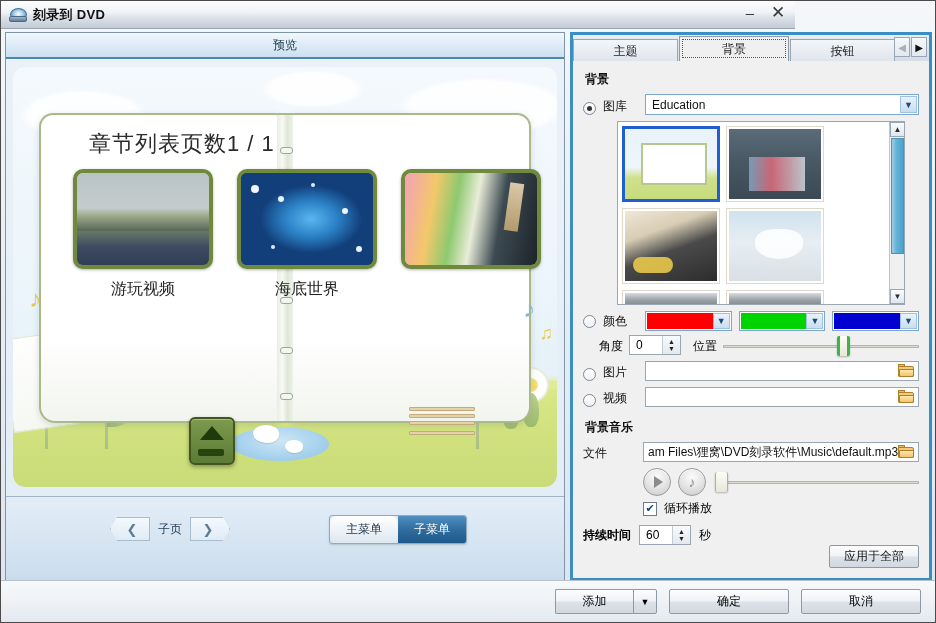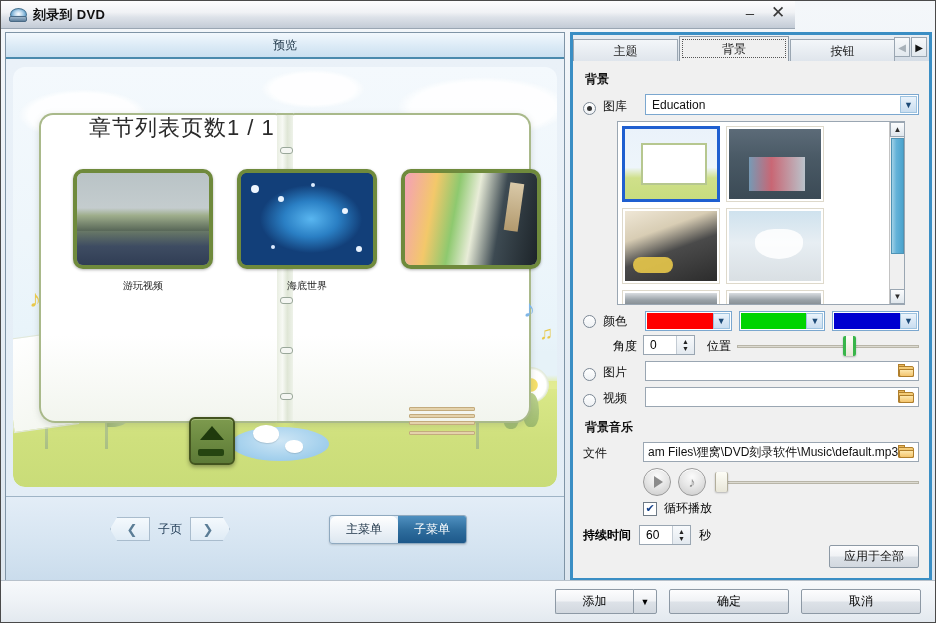--- a/index.html
+++ b/index.html
@@ -97,21 +97,21 @@
   .spine{
     position:absolute;left:238px;top:0;width:16px;height:100%;
     background:linear-gradient(90deg,#e9eee2 0%,#f7f9f4 35%,#dfe6d6 65%,#eef2e9 100%);
     border-top:2px solid #a9b98a;border-bottom:2px solid #a9b98a;
   }
   .ring{
     position:absolute;left:241px;width:11px;height:5px;border-radius:3px;
     border:1.5px solid #9aa79a;background:#f4f6f2;
   }
   .title-menu{
-    position:absolute;left:50px;top:0;font-size:22px;color:#2b2b2b;
+    position:absolute;left:50px;top:16px;font-size:22px;color:#2b2b2b;
     letter-spacing:1px;white-space:nowrap;
   }
   .thumbs{
     position:absolute;left:34px;top:56px;width:480px;
     display:flex;gap:24px;
   }
   .thumb-item{width:140px;}
   .thumb-frame{
     width:140px;height:100px;box-sizing:border-box;
     border:4px solid #6f8a3c;border-radius:10px;overflow:hidden;
@@ -142,21 +142,21 @@
   }
   .img-c{
     background:linear-gradient(100deg,#f4a0b8 0%,#f3c86a 22%,#8ec96f 38%,#e8ecd8 52%,#3d4a52 70%,#1d2429 100%);
     position:relative;
   }
   .img-c:after{
     content:"";position:absolute;right:16px;top:10px;width:14px;height:48px;
     background:linear-gradient(180deg,#d9c9a8 0%,#b39a6e 100%);transform:rotate(8deg);
   }
   .thumb-label{
-    margin-top:10px;text-align:center;font-size:10px;color:#1d1d1d;
+    margin-top:10px;text-align:center;font-size:16px;color:#1d1d1d;
   }
   .flower{
     position:absolute;border-radius:50%;
     background:radial-gradient(circle at 50% 50%,#f6e06a 0%,#f6e06a 26%,#ffffff 30%,#ffffff 62%,#e8eee0 70%,#ffffff 100%);
     border:1px solid #e3ead9;
   }
   .stem{position:absolute;width:3px;background:linear-gradient(180deg,#c9d8a8,#aabf83);}
   .leaf{
     position:absolute;width:22px;height:12px;border-radius:0 80% 0 80%;
     background:linear-gradient(135deg,#cadca2,#9cb574);
@@ -595,21 +595,21 @@
         <div class="swatch">
           <div class="fill" style="background:#00d400;"></div>
           <div class="caret">▼</div>
         </div>
         <div class="swatch" style="margin-right:0;">
           <div class="fill" style="background:#0000d0;"></div>
           <div class="caret">▼</div>
         </div>
       </div>
 
-      <div class="row" style="margin-left:30px;">
+      <div class="row" style="margin-left:16px;">
         <div style="font-size:12px;margin-right:6px;">角度</div>
         <div class="spin">
           <div class="v">0</div>
           <div class="btns">
             <span>▲</span>
             <span>▼</span>
           </div>
         </div>
         <div style="font-size:12px;margin:0 6px 0 12px;">位置</div>
         <div class="slider">

